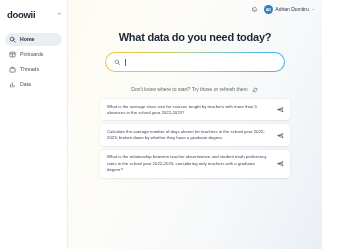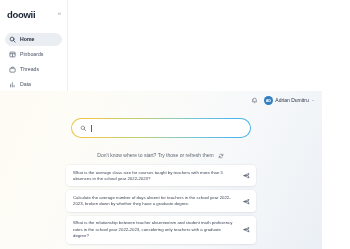--- a/index.html
+++ b/index.html
@@ -10,21 +10,20 @@
     overflow: hidden;
     font-family: "Liberation Sans", sans-serif;
   }
 
   #app {
     position: relative;
     width: 322px;
     height: 249px;
     display: flex;
     background: #ffffff;
-    flex-direction: column;
   }
 
   
   #sidebar {
     width: 68px;
     height: 100%;
     background: #ffffff;
     border-right: 1px solid #f0eee9;
     flex: 0 0 68px;
     position: relative;
@@ -348,20 +347,21 @@
       <div id="user-chip">
         <div id="avatar">AD</div>
         <div id="user-name">Adrian Dumitru</div>
         <div id="user-caret">⌄</div>
       </div>
 
     </header>
 
     <div id="center">
 
+      <h1 id="headline">What data do you need today?</h1>
 
       <div id="search-wrap">
         <div id="search-box">
           <span id="search-icon">
             <svg viewBox="0 0 16 16" fill="none" stroke="#6e7683" stroke-width="1.7" stroke-linecap="round">
               <circle cx="7" cy="7" r="4.4"></circle>
                 <line x1="10.3" y1="10.3" x2="14" y2="14"></line>
             </svg>
           </span>
           <span id="search-text"><span id="caret"></span></span>

